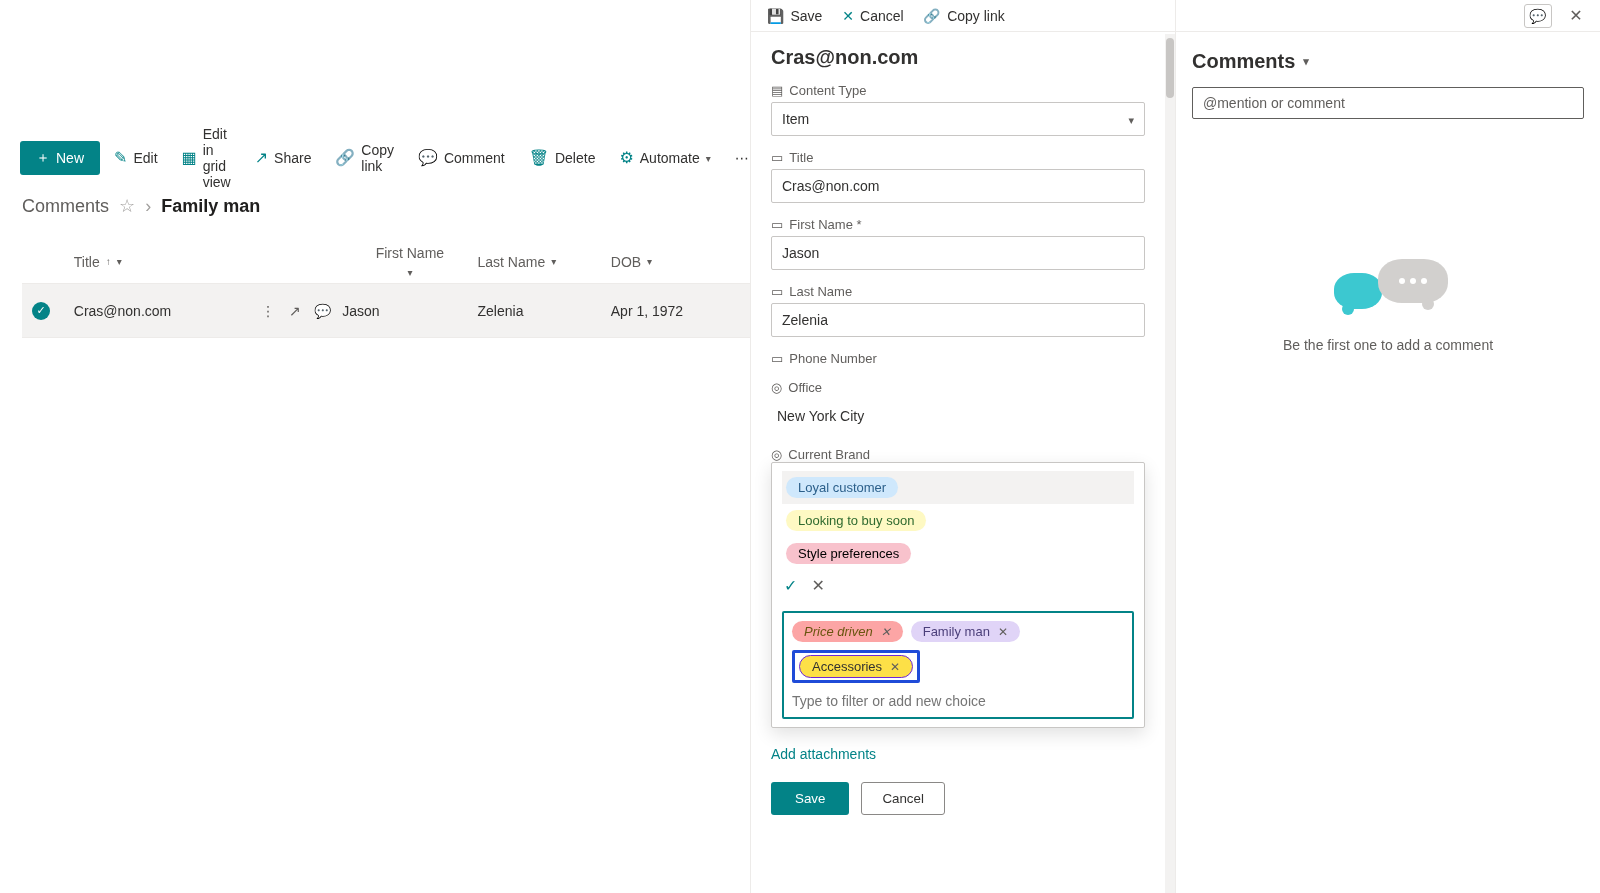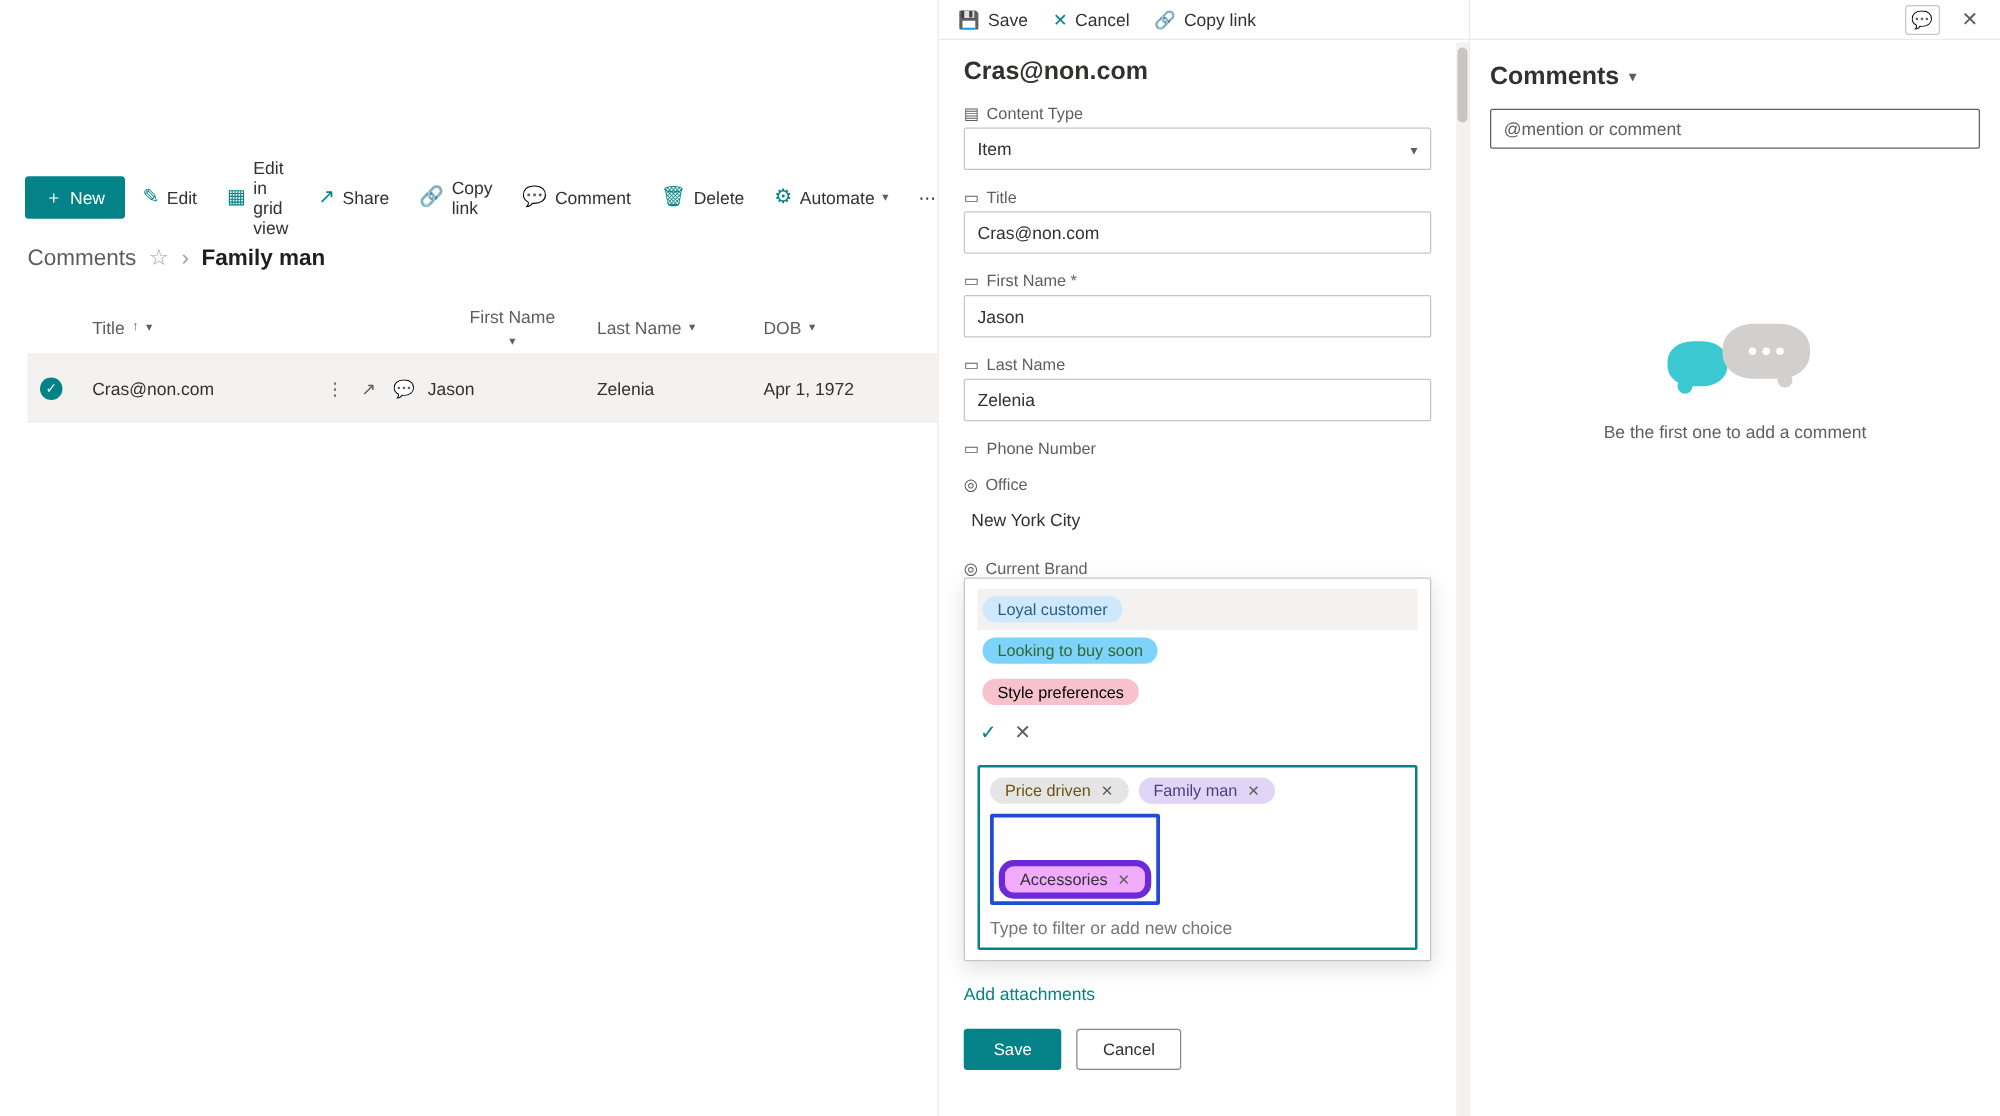--- a/index.html
+++ b/index.html
@@ -145,25 +145,25 @@
     margin-top: -4px;
   }
   .choice-opt { padding: 6px 4px; cursor: pointer; }
   .choice-opt.sel { background: #f3f2f1; }
   .pill {
     display: inline-flex; align-items: center;
     border-radius: 12px; padding: 3px 12px; font-size: 13px;
     gap: 6px;
   }
   .pill-blue   { background: #cfe8fc; color: #2b5f8a; }
-  .pill-green  { background: #7dd3fc; color: #2f6a2f; }
+  .pill-green  { background: #fef9c3; color: #2f6a2f; }
   .pill-pink   { background: #f8c2cc; color: #000000; }
-  .pill-yellow { background: #e5e5e5; color: #6a5510; }
+  .pill-yellow { background: #fca5a5; color: #6a5510; font-style: italic; }
   .pill-purple { background: #e0d4f7; color: #4b3f7a; }
-  .pill-outline{ background: #f0abfc; border: 5px solid #6d28d9; color: #323130; margin-top: 32px; }
+  .pill-outline{ background: #fde047; border: 1px solid #6d28d9; color: #323130; }
   .choice-actions { display: flex; gap: 14px; padding: 6px 2px; }
   .chk-accept { color: #038387; font-size: 16px; cursor: pointer; }
   .chk-cancel { color: #605e5c; font-size: 16px; cursor: pointer; }
 
   .choice-input-wrap {
     border: 2px solid #038387;
     border-radius: 2px;
     padding: 8px 8px;
     margin-top: 10px;
   }

